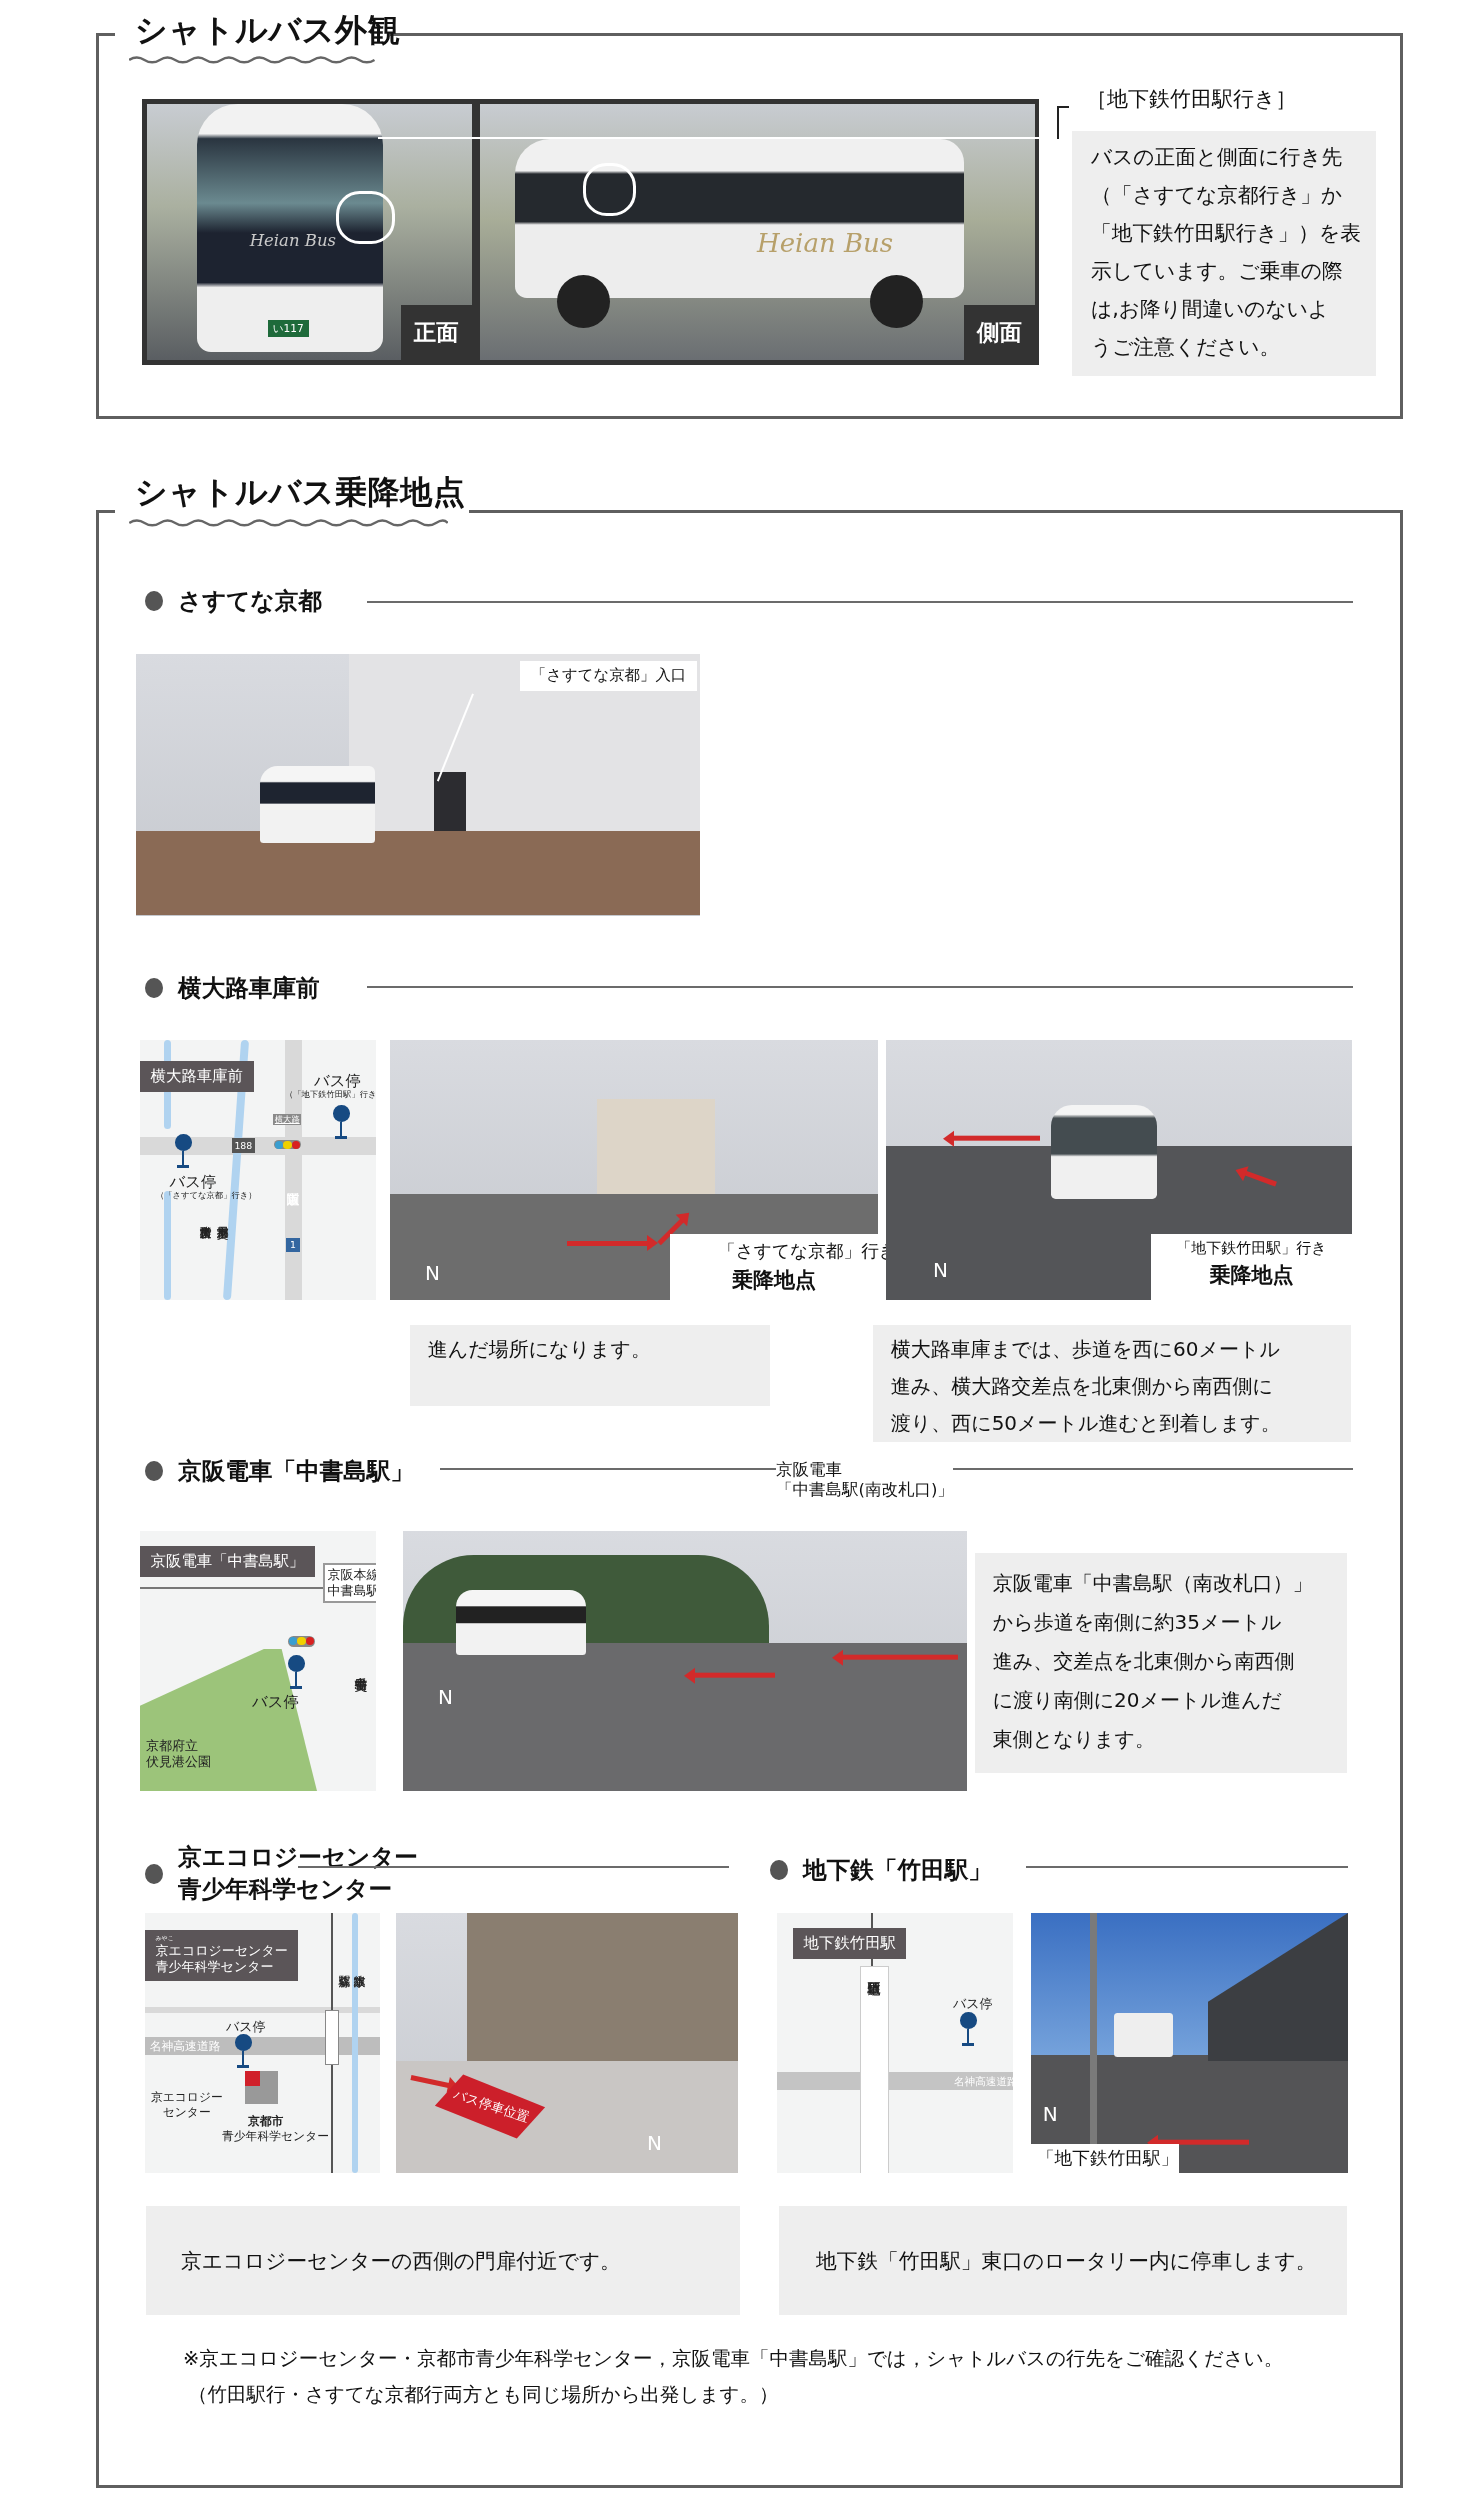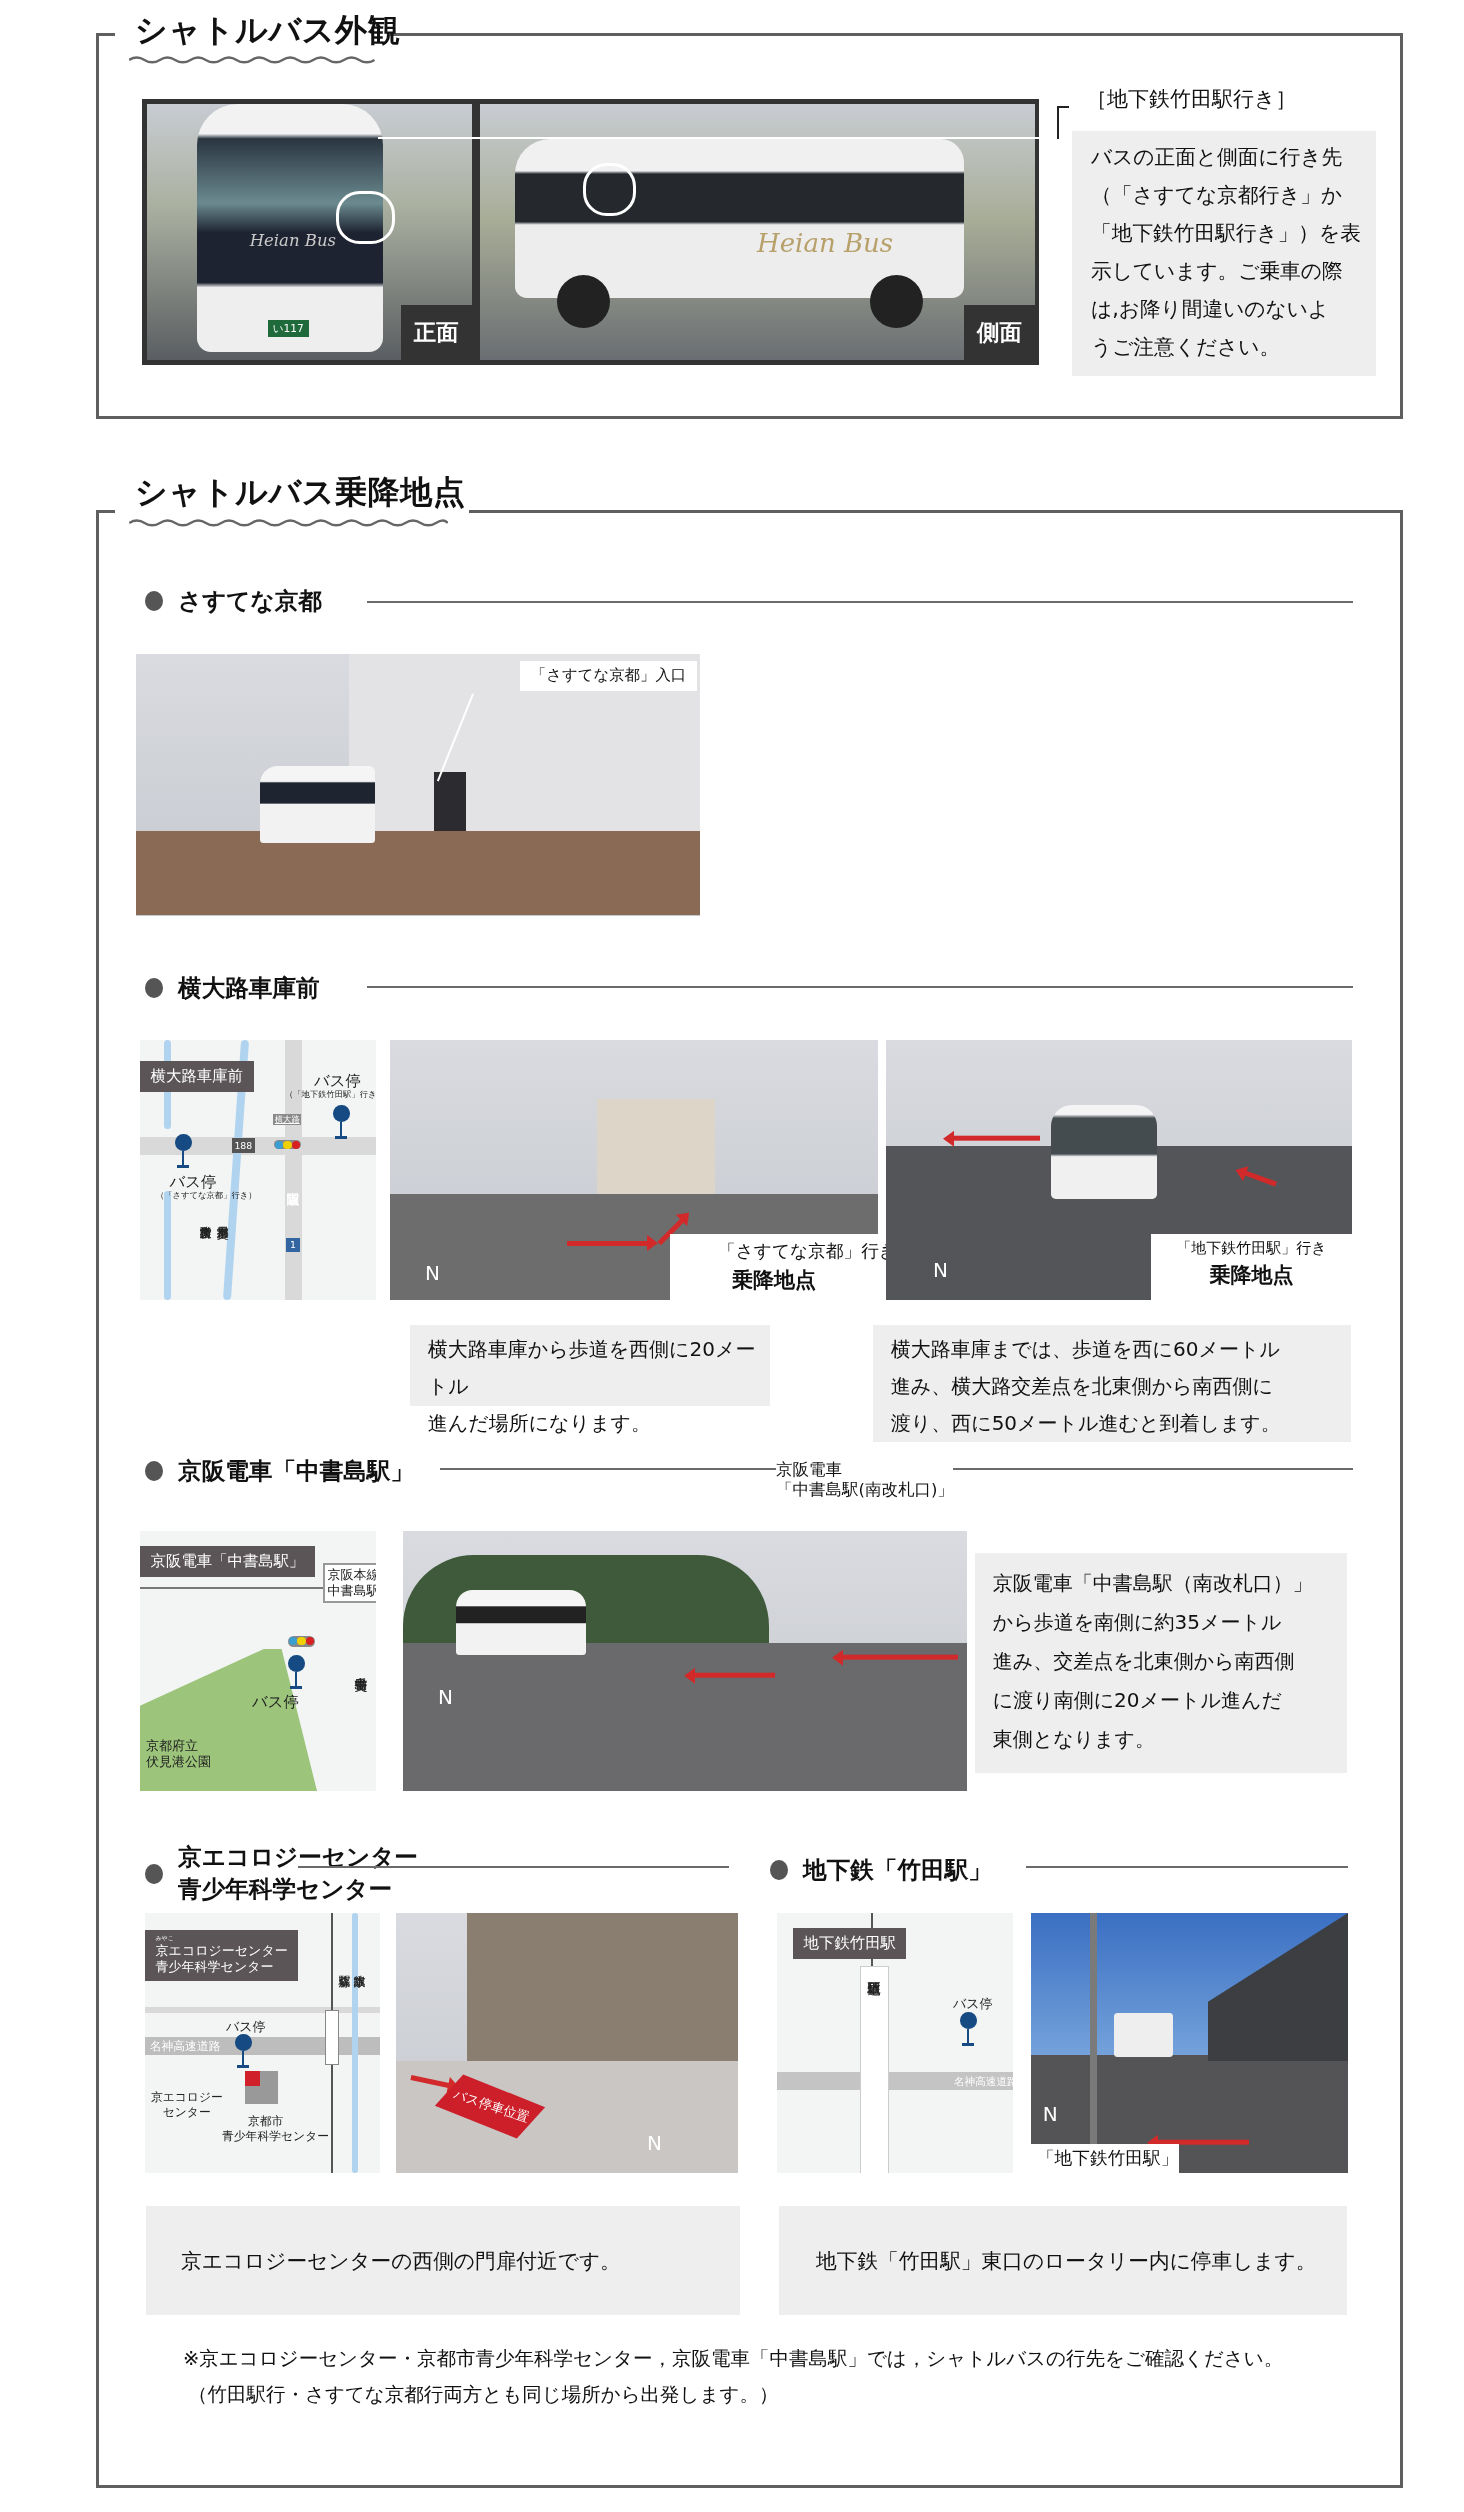--- a/index.html
+++ b/index.html
@@ -156,21 +156,20 @@
   <div class="arrow" style="left:154px;top:96px;width:89px;transform:rotate(180deg);"></div>
   <div class="arrow" style="left:390px;top:142px;width:35px;transform:rotate(200deg);"></div>
   <div class="north" style="left:47px;top:218px;">N</div>
 </div>
 <div class="caption-box" style="left:1151px;top:1234px;width:201px;height:66px;">
   <div style="font-size:15px;margin-top:4.7px;">「地下鉄竹田駅」行き</div>
   <div style="font-size:21px;font-weight:bold;margin-top:3.5px;">乗降地点</div>
 </div>
 
 <div class="note-box" style="left:410px;top:1325px;width:360px;height:81px;padding:5.9px 0 0 17.7px;font-size:20px;line-height:37px;">
-  <div>横大路車庫から歩道を西側に20メートル</div>
   <div>進んだ場所になります。</div>
 </div>
 <div class="note-box" style="left:873px;top:1325px;width:478px;height:117px;padding:5.9px 0 0 17.7px;font-size:20px;line-height:37px;">
   <div>横大路車庫までは、歩道を西に60メートル</div>
   <div>進み、横大路交差点を北東側から南西側に</div>
   <div>渡り、西に50メートル進むと到着します。</div>
 </div>
 
 <div class="sub-head" style="left:145px;top:1455px;">
     <span class="dot"></span>
@@ -250,21 +249,21 @@
   <div class="busstop" style="left:90px;top:121px;">
       <div class="head"></div>
       <div class="pole"></div>
       <div class="base"></div>
     </div>
   <div class="map-text" style="left:4.7px;top:126px;color:#fff;font-size:11.8px;">名神高速道路</div>
   <div class="abs" style="left:100px;top:158px;width:33px;height:33px;background:#999;"></div>
   <div class="abs" style="left:100px;top:158px;width:15.4px;height:15.4px;background:#d0202a;"></div>
   <div class="map-text" style="left:5.9px;top:177px;font-size:11.8px;">京エコロジー</div>
   <div class="map-text" style="left:17.7px;top:192px;font-size:11.8px;">センター</div>
-  <div class="map-text" style="left:103px;top:201px;font-size:11.8px;">京都市</div>
+  <div class="map-text" style="left:103px;top:201px;font-size:11.8px;font-weight:bold;">京都市</div>
   <div class="map-text" style="left:77px;top:216px;font-size:11.8px;">青少年科学センター</div>
 </div>
 
 <div class="photo" style="left:396px;top:1913px;width:342px;height:260px;">
   <div class="abs sky" style="left:0;top:0;width:342px;height:260px;"></div>
   <div class="abs" style="left:71px;top:0;width:272px;height:159px;background:#8a7e70;"></div>
   <div class="abs" style="left:0;top:148px;width:342px;height:112px;background:#c9c6c4;"></div>
   <div class="arrow" style="left:14.8px;top:162px;width:41px;transform:rotate(12deg);"></div>
   <div class="abs" style="left:41px;top:177px;width:106px;height:33px;background:#cc1f2a;transform:skewX(-30deg) rotate(18deg);"></div>
   <div class="abs" style="left:56px;top:184px;color:#fff;font-size:13px;transform:rotate(18deg);white-space:nowrap;">バス停車位置</div>

